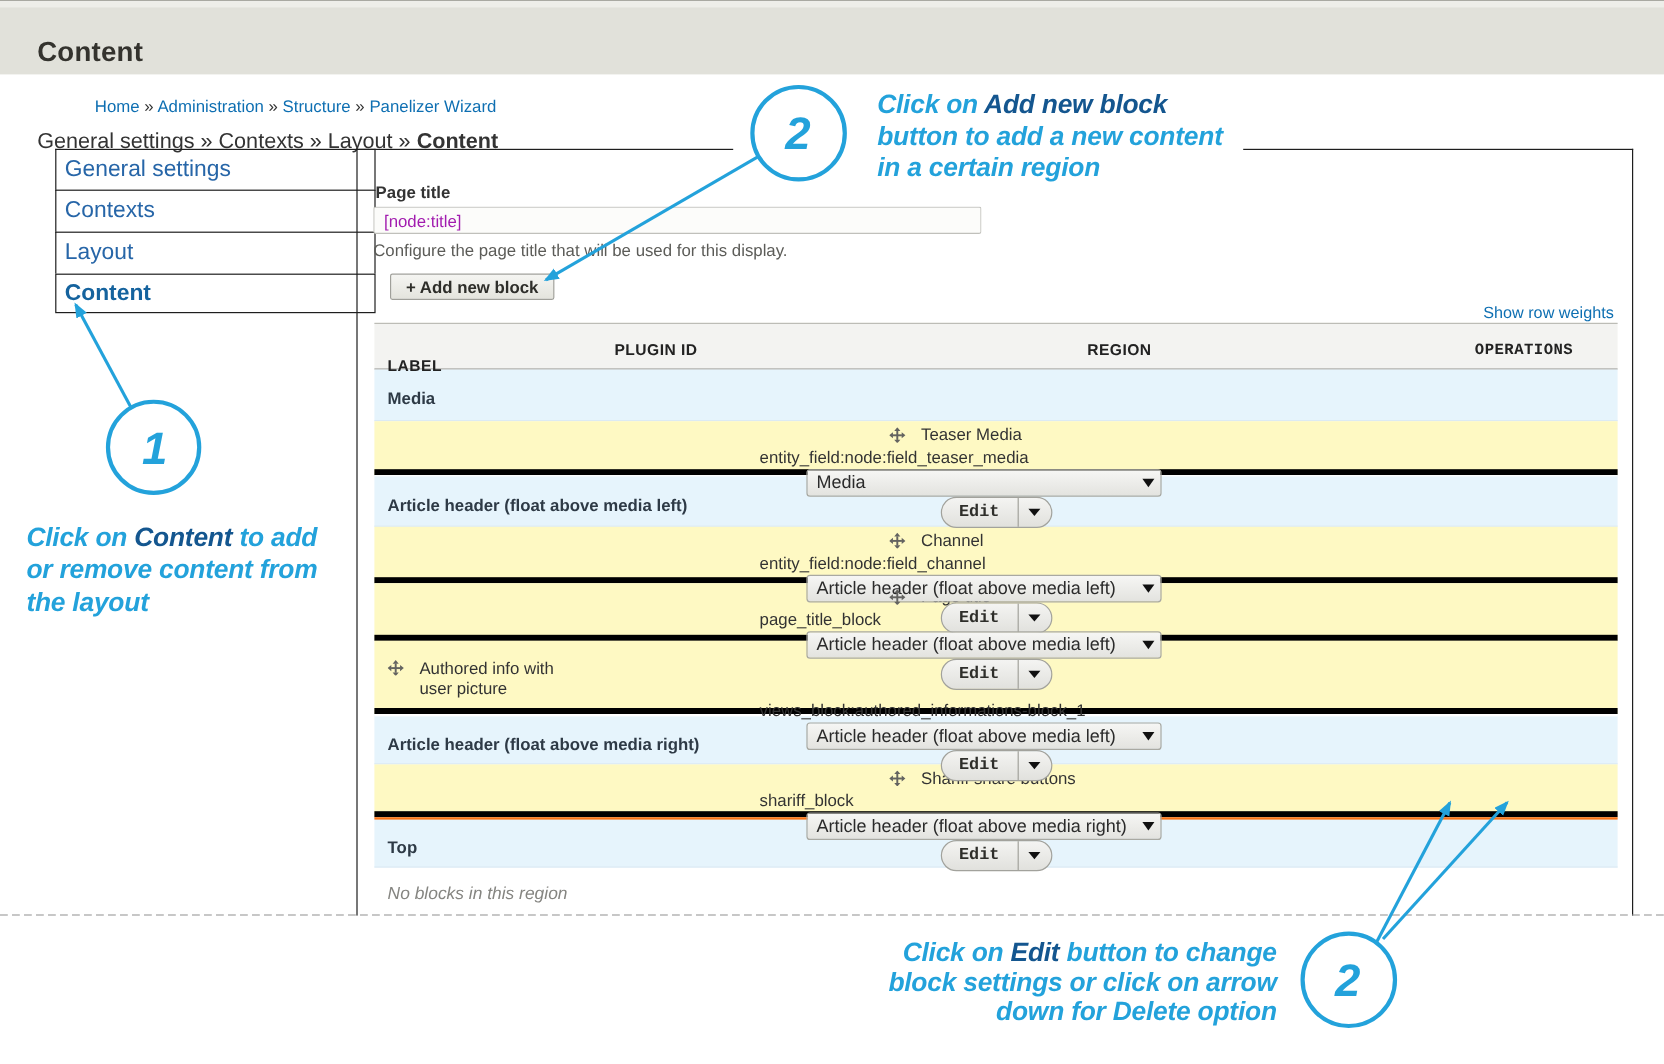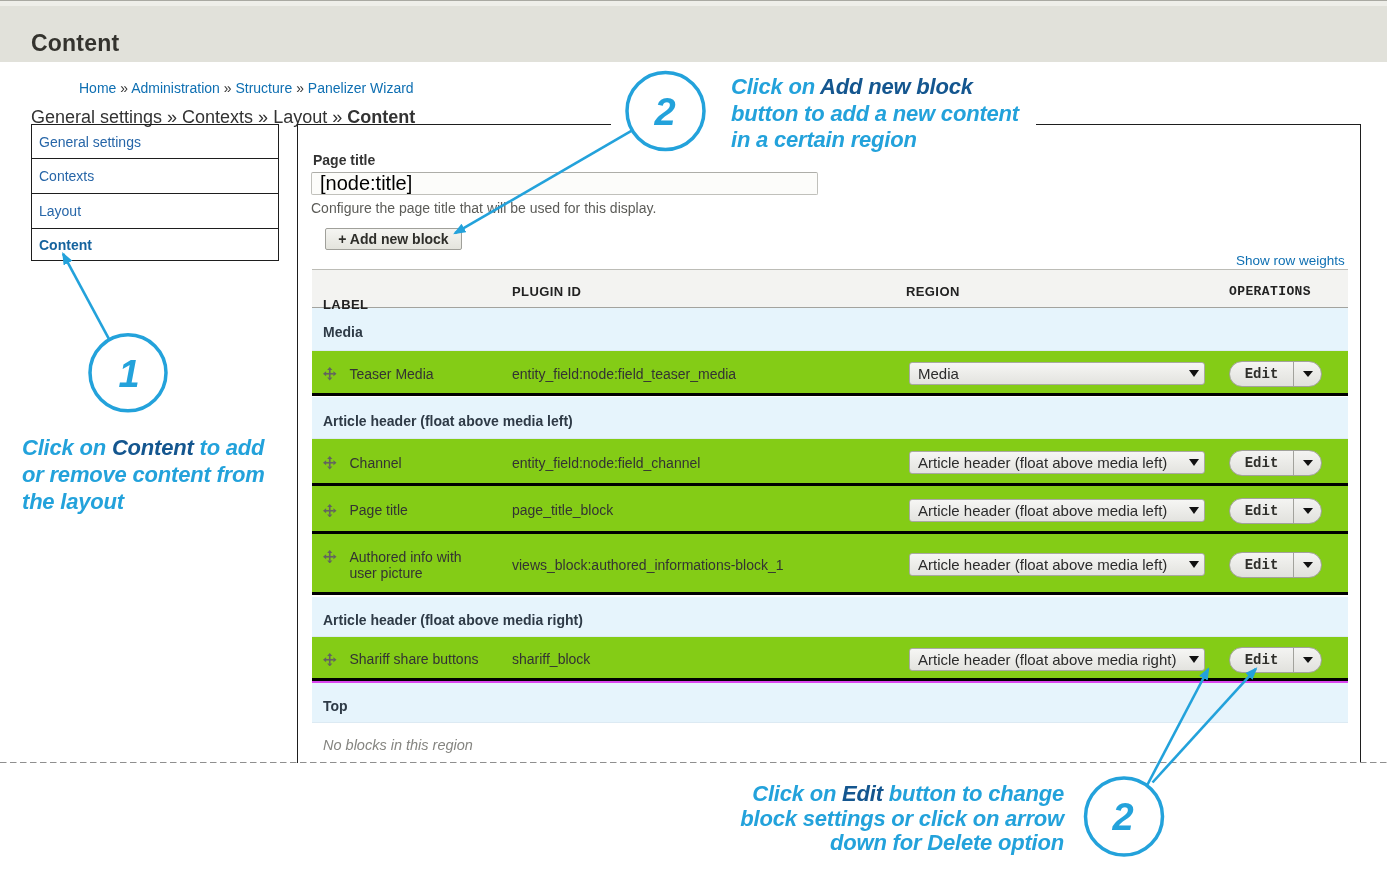--- a/index.html
+++ b/index.html
@@ -8,38 +8,38 @@
 
 #topline { left:0; top:0; width:1387px; height:1px; background:#a9a9a2; }
 #topline2 { left:0; top:1px; width:1387px; height:5px; background:#eeeee9; }
 #bar { left:0; top:6px; width:1387px; height:56px; background:#e1e1da; }
 #title { left:31px; top:30px; font-size:23px; font-weight:bold; color:#34332e; letter-spacing:0.2px; }
 
 #bc1 { left:31px; top:80px; font-size:14px; color:#333;margin-left:48px; }
 #bc1 a { color:#0e6fb2; text-decoration:none; }
 #bc2 { left:31px; top:107px; font-size:18px; color:#333; }
 
-.tab { left:31px; width:248px; height:35px; border:1px solid #1e1e1e; border-bottom:none; font-size:14px; color:#2766a8; padding-left:7px; display:flex; align-items:center; }
+.tab { left:46px; width:267px; height:35px; border:1px solid #1e1e1e; border-bottom:none; font-size:19px; color:#2766a8; padding-left:7px; display:flex; align-items:center; }
 #tab1 { top:124px; height:34px; }
 #tab2 { top:158px; }
 #tab3 { top:193px; }
 #tab4 { top:228px; height:33px; border-bottom:1px solid #1e1e1e; color:#15639e; font-weight:bold; }
 
 #mainbox { left:297px; top:124px; width:1064px; height:639px; border-top:1px solid #1e1e1e; border-left:1px solid #1e1e1e; border-right:1px solid #1e1e1e; }
 
 #ptlabel { left:313px; top:152px; font-size:14px; font-weight:bold; color:#333; }
-#ptinput { left:311px; top:172px; width:507px; height:23px; background:#fcfcfa; border:1px solid #c0c0bb; border-top-color:#adada8; border-radius:2px; font-size:20px; color:#000000; padding-left:8px; display:flex; align-items:center; }
+#ptinput { left:311px; top:172px; width:507px; height:23px; background:#fcfcfa; border:1px solid #c0c0bb; border-top-color:#adada8; border-radius:2px; font-size:14px; color:#a21caf; padding-left:8px; display:flex; align-items:center; }
 #ptdesc { left:311px; top:200px; font-size:14px; color:#5c5c58; }
 #addbtn { left:325px; top:228px; width:137px; height:22px; border:1px solid #a0a09a; border-radius:2px; background:linear-gradient(#f5f5f2,#e4e4dd); font-size:14px; font-weight:bold; color:#2e2e2a; display:flex; align-items:center; justify-content:center; }
 #showrow { left:1236px; top:253px; font-size:13.5px; color:#0e6fb2; }
 
 #table { left:312px; top:269px; width:1036px; }
 .thead { height:39px; background:#f3f3f1; border-top:1px solid #bcbcb6; border-bottom:1px solid #a3a39e; display:flex; align-items:center; padding-top:6px; font-size:13px; font-weight:bold; color:#222; letter-spacing:0.4px; }
 .regionrow { background:#e6f4fc; border-bottom:1px solid #dceaf3; display:flex; align-items:center; font-size:14px; font-weight:bold; color:#2e3a46; padding-left:11px; padding-top:6px; }
-.itemrow { background:#84cc16; border-bottom:3px solid #000000; display:flex; align-items:center; font-size:14px; color:#333; }
+.itemrow { background:#fef9c3; border-bottom:5px solid #000000; display:flex; align-items:center; font-size:14px; color:#333;flex-direction:column; }
 .itemrow .c1, .itemrow .c2 { padding-top:3px; }
 .c1 { width:200px; padding-left:11px; display:flex; align-items:center; }
 .c2 { width:394px; }
 .c3 { width:323px; }
 .c4 { flex:1;font-family:Liberation Mono, monospace; }
 .dragicon { width:13.5px; height:13.5px; margin-right:13px; flex:none; position:relative; top:0.5px; }
 .vtop { align-items:flex-start !important; padding-top:15px !important; align-self:stretch; }
 .sel { width:296px; height:23px; margin-left:3px; position:relative; top:1.5px; border:1px solid #a9a9a2; border-radius:3px; background:linear-gradient(#f6f6f4,#e3e3df); display:flex; align-items:center; font-size:15px; color:#2b2b2b; padding:0 5px 0 8px; justify-content:space-between; }
 .selarr { width:0; height:0; border-left:5.5px solid transparent; border-right:5.5px solid transparent; border-top:7px solid #111; }
 .editgrp { width:93px; height:26px; border:1px solid #a2a29c; border-radius:13px; position:relative; top:2px; background:linear-gradient(#f4f4f2,#e1e1dd); display:flex; }
@@ -179,21 +179,21 @@
       </div>
     <div class="c4">
         <div class="editgrp">
           <div class="editbtn">Edit</div>
           <div class="editarr">
             <i></i>
           </div>
         </div>
       </div>
   </div>
-  <div class="regionrow" style="height:42px; border-top:2px solid #d946ef;">Top</div>
+  <div class="regionrow" style="height:42px; border-top:2px solid #f97316;">Top</div>
   <div id="noblocks" style="height:39px;">No blocks in this region</div>
 </div>
 <div id="ann2" class="ann abs">Click on <b>Add new block</b><br>button to add a new content<br>in a certain region</div>
 <div id="ann1" class="ann abs">Click on <b>Content</b> to add<br>or remove content from<br>the layout</div>
 <div id="ann3" class="ann abs">Click on <b>Edit</b> button to change<br>block settings or click on arrow<br>down for Delete option</div>
 <svg id="svgov" class="abs" viewBox="0 0 1387 887">
   <defs>
     <g id="drag" fill="#636360">
       <rect x="5.95" y="2.9" width="1.6" height="7.7"></rect>
       <rect x="2.9" y="5.95" width="7.7" height="1.6"></rect>

